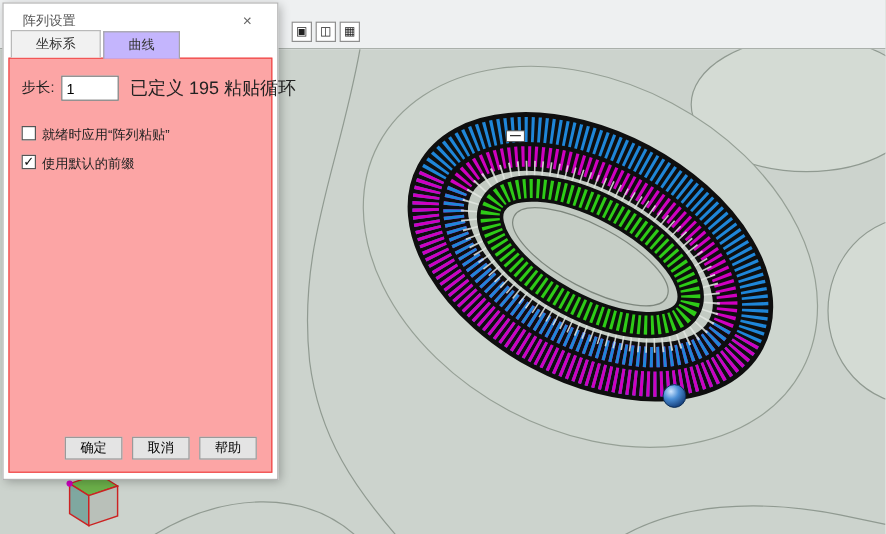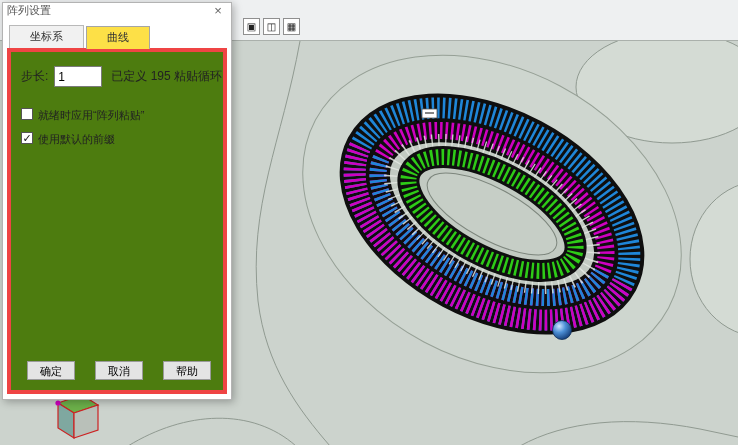--- a/index.html
+++ b/index.html
@@ -12,39 +12,39 @@
   
   .viewport{position:absolute;left:0;top:40px;width:738px;height:405px;border-top:1px solid #aab0ab}
   
   .toolbar{position:absolute;left:243px;top:18px;display:flex;gap:3px}
   .tb{width:17px;height:17px;background:#fff;border:1px solid #8f8f8f;
       font-size:10px;line-height:15px;text-align:center;color:#222;padding:0;box-sizing:border-box}
   
   .dialog{position:absolute;left:2px;top:2px;width:230px;height:398px;background:#fff;
           border:1px solid #b3b3b3;box-shadow:2px 2px 8px rgba(0,0,0,.28);
           font-size:12px;color:#222;box-sizing:border-box}
-  .titlebar{height:22px;display:flex;align-items:flex-start;padding:0 4px}
+  .titlebar{height:22px;display:flex;align-items:flex-end;padding:0 16px}
   .dlg-title{font-size:11px;color:#555;flex:1}
   .close{width:18px;text-align:center;color:#666;font-size:13px;cursor:default}
   .tabs{display:flex;padding-left:6px;position:relative;z-index:2}
   .tab{padding:3px 20px;font-size:11px;border:1px solid #b9b9b9;border-bottom:none;
        background:#f1f1f1;color:#333;margin-right:2px}
-  .tab.active{background:#fde047;border-color:#a5a5a5;position:relative;top:1px;padding-bottom:4px}
-  .page{position:absolute;left:4px;right:4px;top:45px;bottom:5px;border:4px solid #ef4444;background:#4d7c0f}
+  .tab.active{background:#c4b5fd;border-color:#a5a5a5;position:relative;top:1px;padding-bottom:4px}
+  .page{position:absolute;left:4px;right:4px;top:45px;bottom:5px;border:1px solid #ef4444;background:#fca5a5}
   .row1{position:absolute;left:10px;top:14px;display:flex;align-items:center;white-space:nowrap}
   .step-label{margin-right:6px}
   input.step{width:40px;height:17px;border:1px solid #7a7a7a;font-size:12px;padding:1px 3px;box-sizing:content-box}
-  .defined{margin-left:9px;font-size:12px;color:#222}
+  .defined{margin-left:9px;font-size:15px;color:#222}
   .cbrow{position:absolute;left:10px;display:flex;align-items:flex-start;gap:5px;white-space:nowrap}
   .cbrow.c1{top:56px}
   .cbrow.c2{top:80px}
   .cb{width:12px;height:12px;border:1px solid #555;background:#fff;font-size:11px;line-height:11px;
       text-align:center;color:#111;box-sizing:border-box;flex:0 0 auto}
   .cb-label{font-size:11px}
-  .btns{position:absolute;bottom:10px;left:0;right:0;display:flex;justify-content:flex-end;gap:20px;padding-right:12px}
+  .btns{position:absolute;bottom:10px;left:0;right:0;display:flex;justify-content:flex-end;gap:8px;padding-right:12px}
   .btn{width:48px;height:19px;background:#e4e4e4;border:1px solid #9a9a9a;font-size:11px;
        line-height:17px;text-align:center;box-sizing:border-box}
 </style>
 </head>
 <body>
 
 <svg class="viewport" viewBox="0 40 738 405" width="738" height="405" xmlns="http://www.w3.org/2000/svg">
   <defs>
     <radialGradient id="sph" cx="35%" cy="30%" r="75%">
       <stop offset="0%" stop-color="#cfe6ff"></stop>

